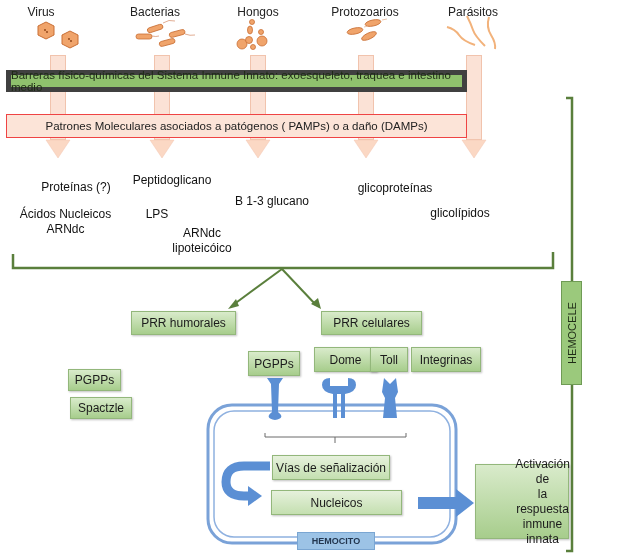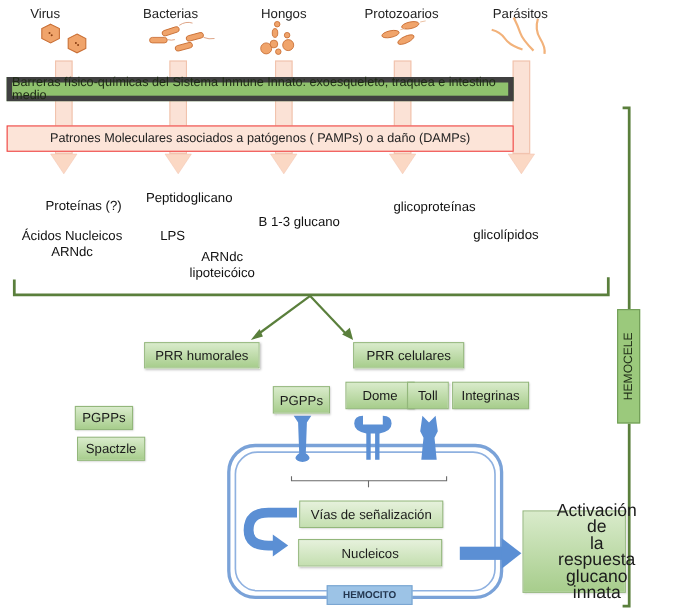--- a/index.html
+++ b/index.html
@@ -135,26 +135,26 @@
 <div class="gbox" style="left:321px; top:311px; width:101px; height:24px;">PRR celulares</div>
 
 <div class="gbox" style="left:68px; top:369px; width:53px; height:22px;">PGPPs</div>
 <div class="gbox" style="left:70px; top:397px; width:62px; height:22px;">Spactzle</div>
 
 <div class="gbox" style="left:248px; top:351px; width:52px; height:25px;">PGPPs</div>
 <div class="gbox" style="left:314px; top:347px; width:63px; height:25px;text-align:right;">Dome</div>
 <div class="gbox" style="left:370px; top:347px; width:38px; height:25px;">Toll</div>
 <div class="gbox" style="left:411px; top:347px; width:70px; height:25px;">Integrinas</div>
 
-<div class="gbox gbox-flat" style="left:272px; top:455px; width:131px; height:25px;">Vías de señalización</div>
+<div class="gbox gbox-flat" style="left:272px; top:455px; width:118px; height:25px;">Vías de señalización</div>
 <div class="gbox gbox-flat" style="left:271px; top:490px; width:131px; height:25px;">Nucleicos</div>
 <div class="hemocito">HEMOCITO</div>
 
-<div class="gbox" style="left:475px; top:464px; width:94px; height:75px; flex-direction:column; line-height:15px; font-size:16px;padding-left:41px;">
+<div class="gbox" style="left:475px; top:464px; width:94px; height:75px; flex-direction:column; line-height:15px; font-size:12px;padding-left:41px;">
   <span>Activación  de</span>
   <span>la respuesta</span>
-  <span>glucano</span>
+  <span>inmune</span>
   <span>innata</span>
 </div>
 
 <div class="hemocele">
   <span>HEMOCELE</span>
 </div>
 
 </body></html>

